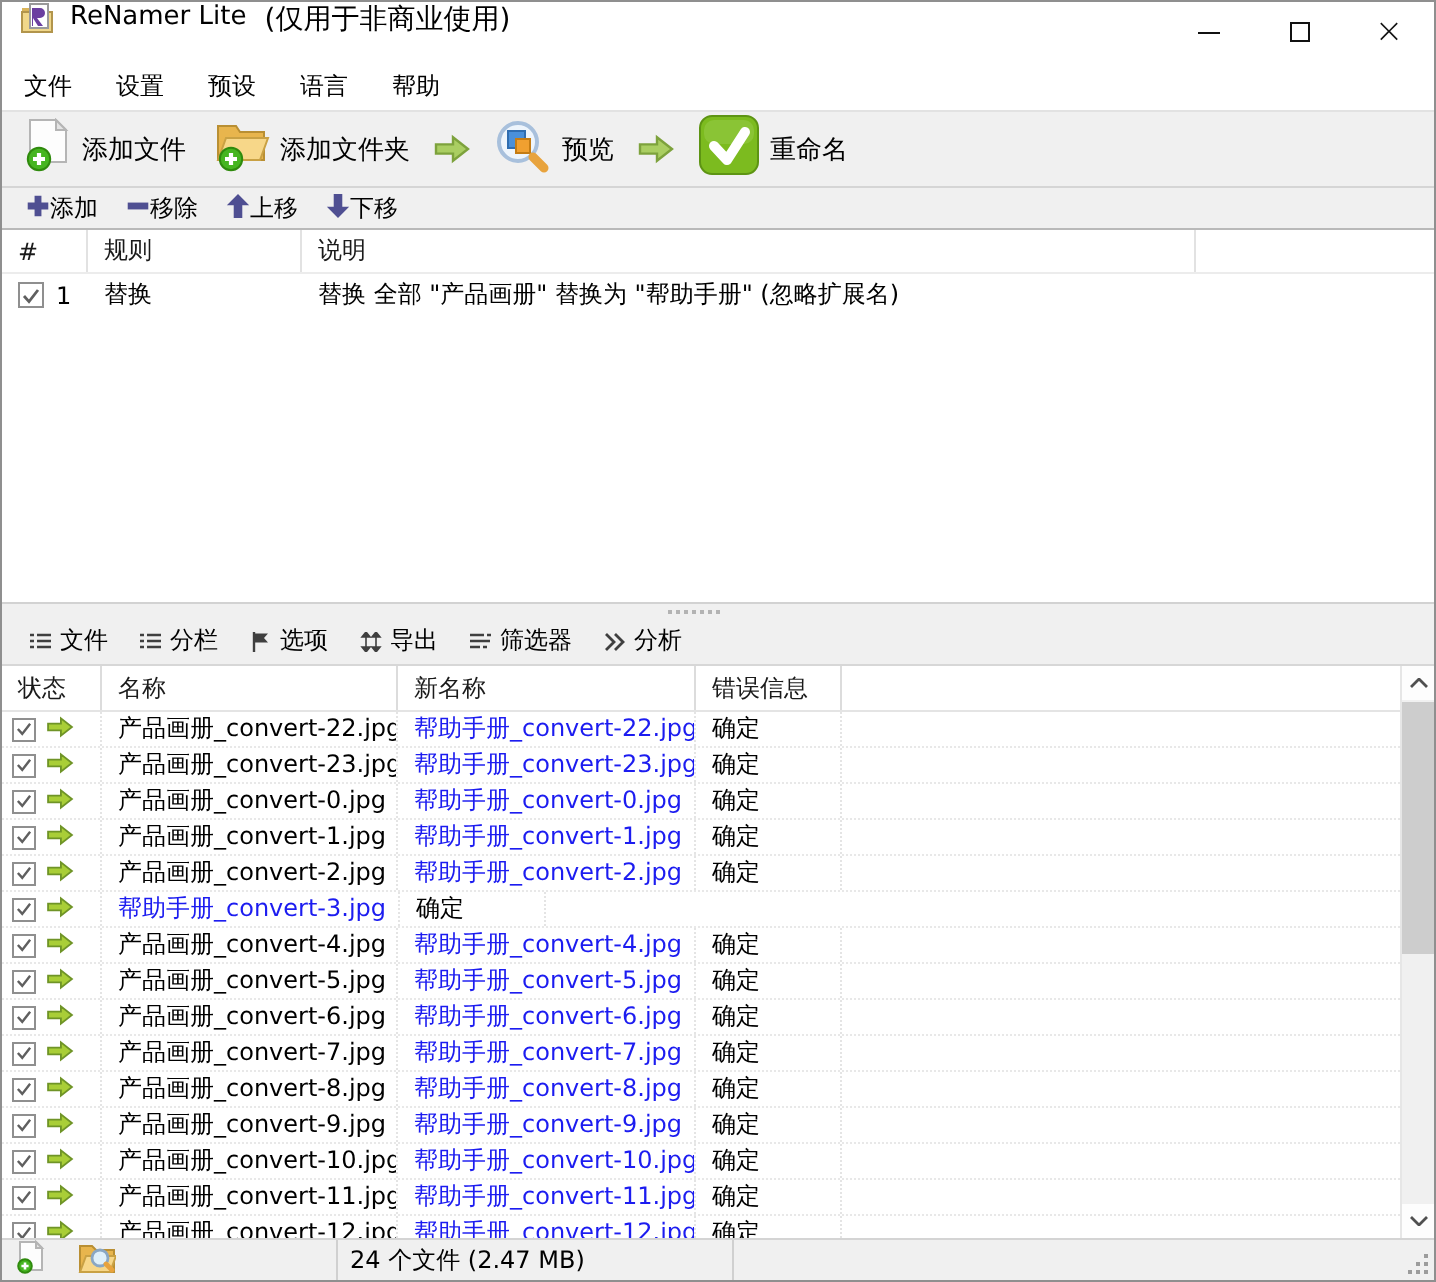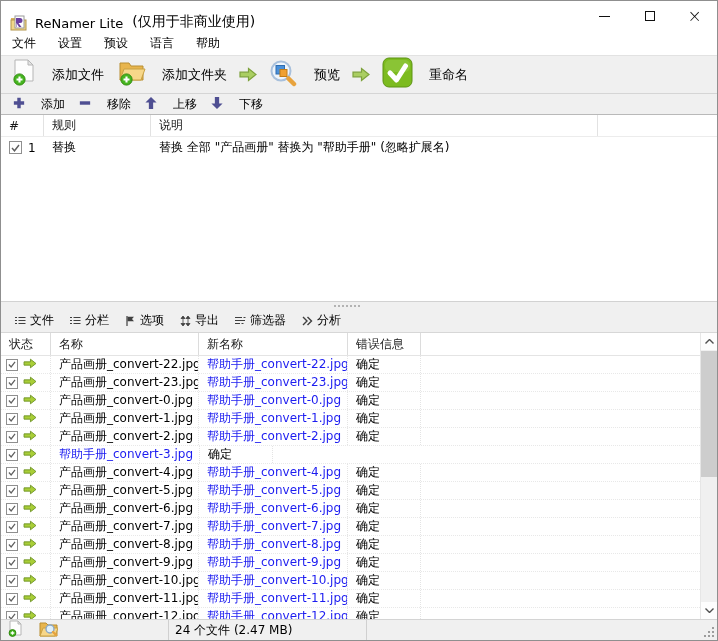--- a/index.html
+++ b/index.html
@@ -4,41 +4,41 @@
 <style>
   html,body{margin:0;padding:0;background:#c8c8c8;}
   *{box-sizing:border-box;}
   .window{
     width:718px;height:641px;background:#fff;
     border:1px solid #8f8f8f;display:flex;flex-direction:column;
     font-family:"DejaVu Sans","Liberation Sans",sans-serif;
     color:#000;overflow:hidden;position:relative;
   }
   
-  .titlebar{height:30px;display:flex;align-items:flex-end;background:#fff;flex:0 0 auto;}
+  .titlebar{height:30px;display:flex;align-items:flex-start;background:#fff;flex:0 0 auto;}
   .titlebar .appicon{margin-left:9px;display:flex;}
   .titlebar .title{margin-left:8px;font-size:13px;}
   .titlebar .title-suffix{margin-left:9px;font-size:14px;}
   .titlebar .spacer{flex:1;}
   .winbtn{width:45px;height:30px;display:flex;align-items:center;justify-content:center;font-size:15px;color:#111;}
   .winbtn .min-glyph{width:11px;height:1px;background:#111;display:block;}
   .winbtn .max-glyph{width:10px;height:10px;border:1px solid #111;display:block;}
   .winbtn.close{font-size:17px;font-weight:300;}
   
   .menubar{height:24px;display:flex;align-items:center;background:#fff;font-size:12px;flex:0 0 auto;}
   .menu-item{padding:3px 11px;}
   
   .toolbar{height:39px;background:#f0f0f0;border-top:1px solid #e2e2e2;border-bottom:1px solid #d5d5d5;
     display:flex;align-items:center;padding-left:4px;font-size:13px;flex:0 0 auto;}
-  .tbtn{display:flex;align-items:center;gap:16px;padding:2px 7px;height:34px;font-family:Liberation Serif, serif;}
+  .tbtn{display:flex;align-items:center;gap:5px;padding:2px 7px;height:34px;}
   .flow-arrow{margin:0 5px;display:flex;}
   
   .rulesbar{height:21px;background:#f0f0f0;border-bottom:1px solid #b9b9b9;display:flex;align-items:center;
     padding-left:5px;font-size:12px;flex:0 0 auto;}
-  .rbtn{display:flex;align-items:center;gap:16px;padding:0 7px;height:100%;}
+  .rbtn{display:flex;align-items:center;gap:0;padding:0 7px;height:100%;}
   
   .rules-panel{height:186px;background:#fff;font-size:12px;flex:0 0 auto;}
   .rules-header{height:22px;display:flex;align-items:stretch;border-bottom:1px solid #ececec;}
   .rules-header .cell{display:flex;align-items:center;padding-left:8px;border-right:1px solid #e2e2e2;color:#1a1a1a;}
   .rc-num{width:43px;}.rc-rule{width:107px;}.rc-desc{width:447px;}.rc-rest{flex:1;border-right:none!important;}
   .rule-row{height:21px;display:flex;align-items:center;}
   .rule-row .cell{display:flex;align-items:center;padding-left:8px;}
   .checkbox{width:13px;height:13px;background:#fff;border:1px solid #8f8f8f;display:inline-flex;
     align-items:center;justify-content:center;flex:0 0 auto;}
   

